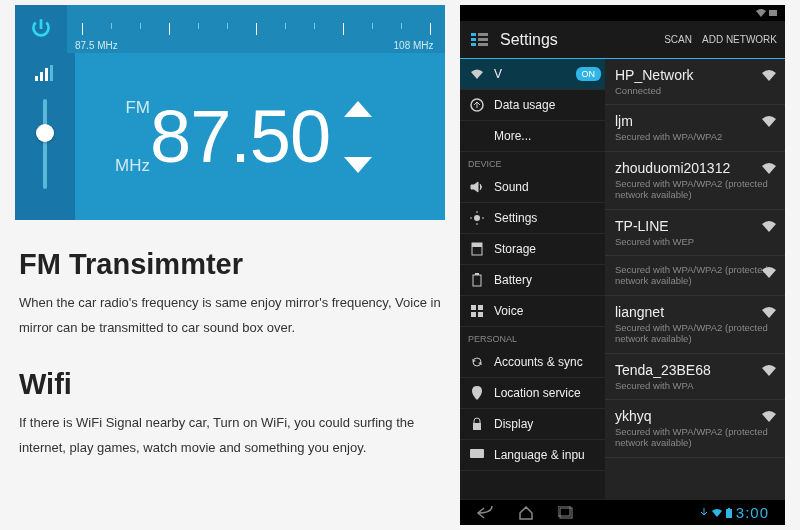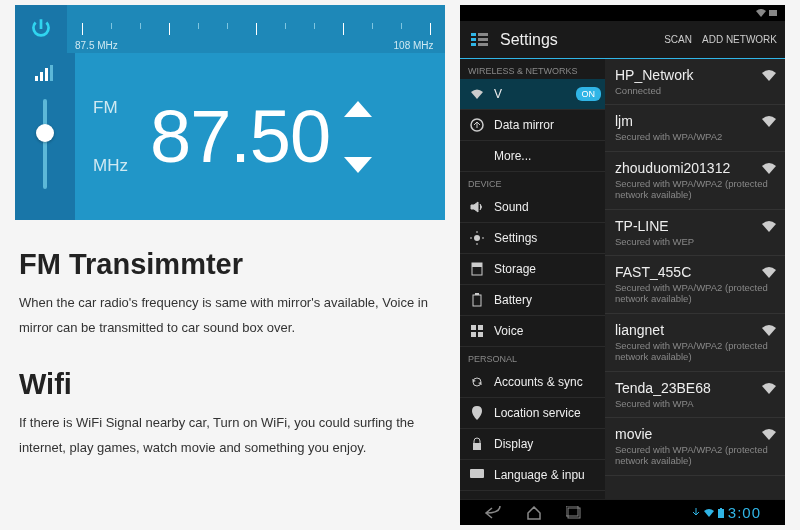--- a/index.html
+++ b/index.html
@@ -19,21 +19,21 @@
 .freq-tick.minor { height: 6px; }
 .freq-label { position: absolute; bottom: -12px; font-size: 10px; color: #cfe9f2; margin-top: 8px; }
 
 .fm-body { display: flex; height: 167px; }
 .fm-left { width: 60px; background: #1976a8; display: flex; flex-direction: column; align-items: center; padding-top: 8px; }
 .signal-icon { width: 20px; height: 16px; margin-top: 4px; }
 .slider-track { width: 4px; height: 90px; background: #5cb8d8; margin-top: 18px; border-radius: 2px; position: relative; }
 .slider-thumb { width: 18px; height: 18px; background: #fff; border-radius: 50%; position: absolute; left: -7px; top: 25px; box-shadow: 0 1px 3px rgba(0,0,0,0.3); }
 
 .fm-right { flex: 1; display: flex; align-items: center; }
-.fm-labels { width: 75px; font-size: 17px; color: #cfe9f2; display: flex; flex-direction: column; gap: 38px; padding-left: 18px; }
+.fm-labels { width: 75px; font-size: 17px; color: #cfe9f2; display: flex; flex-direction: column; gap: 38px; padding-left: 18px; text-align: right; }
 .fm-freq { font-size: 74px; color: #fff; font-weight: 300; letter-spacing: -1px; }
 .fm-arrows { width: 55px; display: flex; flex-direction: column; align-items: center; gap: 40px; }
 .arrow { width: 0; height: 0; border-left: 14px solid transparent; border-right: 14px solid transparent; }
 .arrow.up { border-bottom: 16px solid #fff; }
 .arrow.down { border-top: 16px solid #fff; }
 
 
 .text-sec { margin-top: 28px; padding: 0 4px; }
 .text-sec h2 { font-size: 29px; font-weight: bold; color: #222; margin-bottom: 10px; }
 .text-sec p { font-size: 13px; color: #333; line-height: 1.9; }
@@ -55,21 +55,21 @@
 .and-item { display: flex; align-items: center; padding: 8px 8px; border-bottom: 1px solid #2a2a2a; color: #eee; font-size: 12px; position: relative; }
 .and-item.sel { background: #0a3a4a; }
 .and-item-icon { width: 18px; margin-right: 8px; display: flex; align-items: center; justify-content: center; }
 .and-toggle { position: absolute; right: 4px; background: #30b5e6; color: #fff; font-size: 9px; padding: 2px 6px; border-radius: 6px; }
 
 .wifi-item { padding: 8px 10px; border-bottom: 1px solid #333; position: relative; }
 .wifi-name { color: #eee; font-size: 14px; margin-bottom: 2px; }
 .wifi-sub { color: #888; font-size: 9.5px; line-height: 1.2; }
 .wifi-icon { position: absolute; right: 8px; top: 10px; }
 
-.and-nav { height: 26px; background: #000; display: flex; align-items: center; justify-content: space-between; padding: 0 24px; border-top: 1px solid #222; }
+.and-nav { height: 26px; background: #000; display: flex; align-items: center; justify-content: space-between; padding: 0 16px; border-top: 1px solid #222; }
 .nav-left { display: flex; gap: 24px; }
 .nav-right { display: flex; align-items: center; gap: 4px; }
 .nav-time { color: #30b5e6; font-size: 15px; letter-spacing: 1px; }
 </style>
 </head>
 <body>
 
 <div class="left-col">
   <div class="fm-panel">
     <div class="fm-top">
@@ -119,21 +119,21 @@
         <div class="fm-arrows">
           <div class="arrow up"></div>
           <div class="arrow down"></div>
         </div>
       </div>
     </div>
   </div>
 
   <div class="text-sec">
     <h2>FM Transimmter</h2>
-    <p>When the car radio's frequency is same with mirror's available, Voice in mirror can be transmitted to car sound box over.</p>
+    <p>When the car radio's frequency is same enjoy mirror's frequency, Voice in mirror can be transmitted to car sound box over.</p>
   </div>
   <div class="text-sec">
     <h2>Wifi</h2>
     <p>If there is WiFi Signal nearby car, Turn on WiFi, you could surfing the internet, play games, watch movie and something you enjoy.</p>
   </div>
 </div>
 
 <div class="right-col">
   <div class="and-status">
     <svg width="10" height="10">
@@ -151,38 +151,37 @@
         <rect x="10" y="5" width="10" height="3" fill="#888"></rect>
         <rect x="10" y="10" width="10" height="3" fill="#888"></rect>
         <rect x="10" y="15" width="10" height="3" fill="#888"></rect>
       </svg>
     <span class="and-header-title">Settings</span>
     <span class="and-header-btn">SCAN</span>
     <span class="and-header-btn">ADD NETWORK</span>
   </div>
   <div class="and-body">
     <div class="and-left">
-      <div class="and-cat">WIRELESS &amp; NETWORKS</div>
       <div class="and-item sel">
         <span class="and-item-icon">
             <svg width="14" height="12">
               <path d="M7 11 L1 4 Q7 -1 13 4 Z" fill="#ccc"></path>
             </svg>
           </span>
         <span>V</span>
         <span class="and-toggle">ON</span>
       </div>
       <div class="and-item">
         <span class="and-item-icon">
             <svg width="14" height="14">
               <circle cx="7" cy="7" r="6" fill="none" stroke="#ccc" stroke-width="1.5"></circle>
               <path d="M4 7 L7 4 L10 7 M7 4 V10" stroke="#ccc" fill="none"></path>
             </svg>
           </span>
-        <span>Data mirror</span>
+        <span>Data usage</span>
       </div>
       <div class="and-item">
         <span class="and-item-icon"></span>
         <span>More...</span>
       </div>
       <div class="and-cat">DEVICE</div>
       <div class="and-item">
         <span class="and-item-icon">
             <svg width="14" height="12">
               <path d="M1 4 H4 L8 1 V11 L4 8 H1 Z M10 3 Q13 6 10 9" fill="#ccc" stroke="#ccc"></path>
@@ -292,42 +291,41 @@
           </svg>
         </div>
         <div class="wifi-item">
           <div class="wifi-name">TP-LINE</div>
           <div class="wifi-sub">Secured with WEP</div>
           <svg class="wifi-icon" width="16" height="14">
             <path d="M8 12 L1 4 Q8 -2 15 4 Z" fill="#ccc"></path>
           </svg>
         </div>
         <div class="wifi-item">
-          <div class="wifi-name">FAST_455C</div>
           <div class="wifi-sub">Secured with WPA/WPA2 (protected network available)</div>
           <svg class="wifi-icon" width="16" height="14">
             <path d="M8 12 L1 4 Q8 -2 15 4 Z" fill="#ccc"></path>
           </svg>
         </div>
         <div class="wifi-item">
           <div class="wifi-name">liangnet</div>
           <div class="wifi-sub">Secured with WPA/WPA2 (protected network available)</div>
           <svg class="wifi-icon" width="16" height="14">
             <path d="M8 12 L1 4 Q8 -2 15 4 Z" fill="#ccc"></path>
           </svg>
         </div>
         <div class="wifi-item">
           <div class="wifi-name">Tenda_23BE68</div>
           <div class="wifi-sub">Secured with WPA</div>
           <svg class="wifi-icon" width="16" height="14">
             <path d="M8 12 L1 4 Q8 -2 15 4 Z" fill="#ccc"></path>
           </svg>
         </div>
         <div class="wifi-item">
-          <div class="wifi-name">movie</div>
+          <div class="wifi-name">ykhyq</div>
           <div class="wifi-sub">Secured with WPA/WPA2 (protected network available)</div>
           <svg class="wifi-icon" width="16" height="14">
             <path d="M8 12 L1 4 Q8 -2 15 4 Z" fill="#ccc"></path>
           </svg>
         </div>
       </div>
   </div>
   <div class="and-nav">
     <div class="nav-left">
       <svg width="18" height="14">

